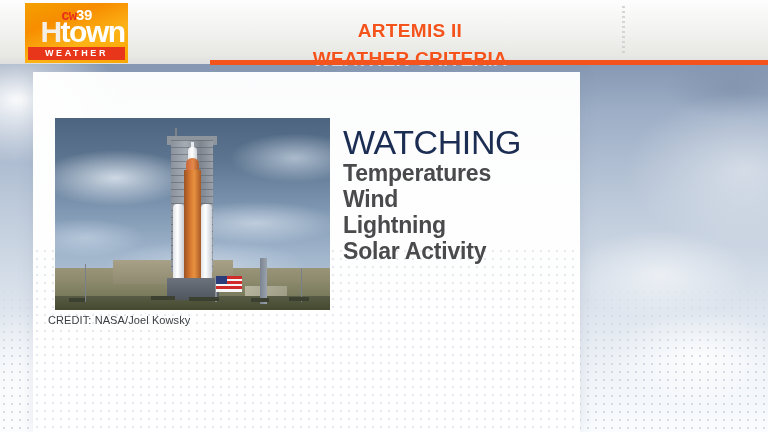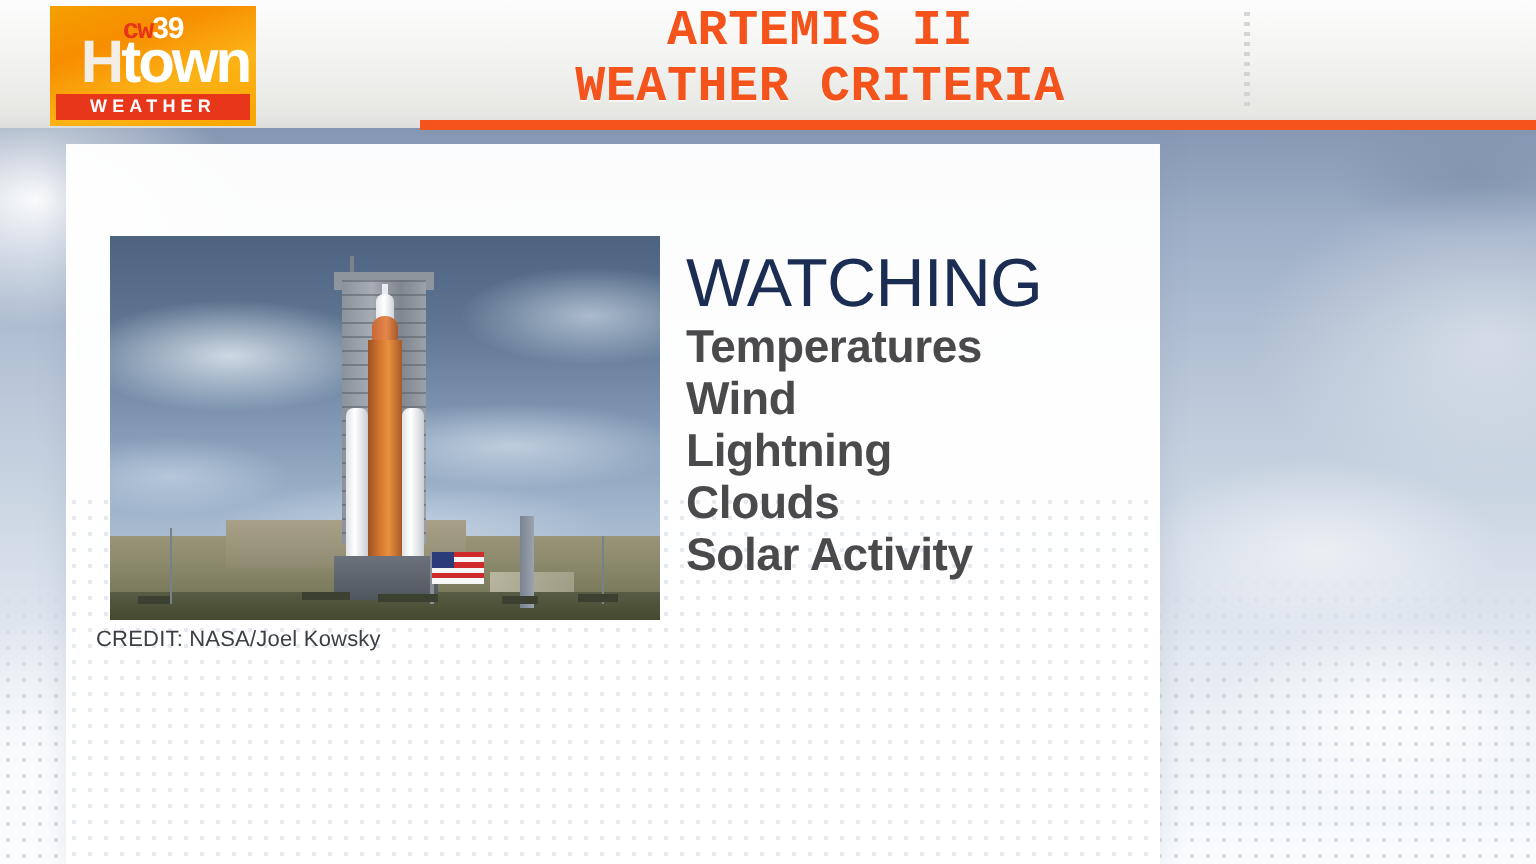--- a/index.html
+++ b/index.html
@@ -95,26 +95,25 @@
   .logo-htown .town { color:#ffffff; }
   .logo-weather {
     position:absolute; left:3px; right:3px; bottom:3px; height:13px;
     background:#e8361b; color:#ffffff;
     font-size:9px; font-weight:bold; letter-spacing:2.6px;
     text-align:center; line-height:13px;
   }
 
   
   .title {
-    position:absolute; left:200px; top:2px; width:420px; height:58px;
+    position:absolute; left:200px; top:17px; width:420px; height:58px;
     color:#f4531c; text-align:center;
-    font-size:25px; font-weight:bold; line-height:28px;
+    font-size:19px; font-weight:bold; line-height:28px;
     letter-spacing:.3px;
     text-shadow: 0 1px 0 rgba(255,255,255,.6);
-    font-family: Liberation Mono, monospace;
   }
   .title-l1, .title-l2 { display:block; white-space:nowrap; }
 
   
   .photo {
     position:absolute; left:55px; top:118px; width:275px; height:192px;
     overflow:hidden; background:#5d6e86;
   }
   
   .ph-sky {
@@ -274,21 +273,20 @@
   </div>
 
   <div class="credit">CREDIT: NASA/Joel Kowsky</div>
 
   <div class="textblock">
     <div class="watching">WATCHING</div>
     <div class="criteria-list">
       <div class="criteria-item">Temperatures</div>
       <div class="criteria-item">Wind</div>
       <div class="criteria-item">Lightning</div>
-      <div class="criteria-item">Clouds</div>
       <div class="criteria-item">Solar Activity</div>
     </div>
   </div>
 
   <div class="header">
     <div class="logo">
       <div class="logo-cw"><span class="cw">cw</span><span class="num">39</span></div>
       <div class="logo-htown"><span class="h">H</span><span class="town">town</span></div>
       <div class="logo-weather">WEATHER</div>
     </div>

